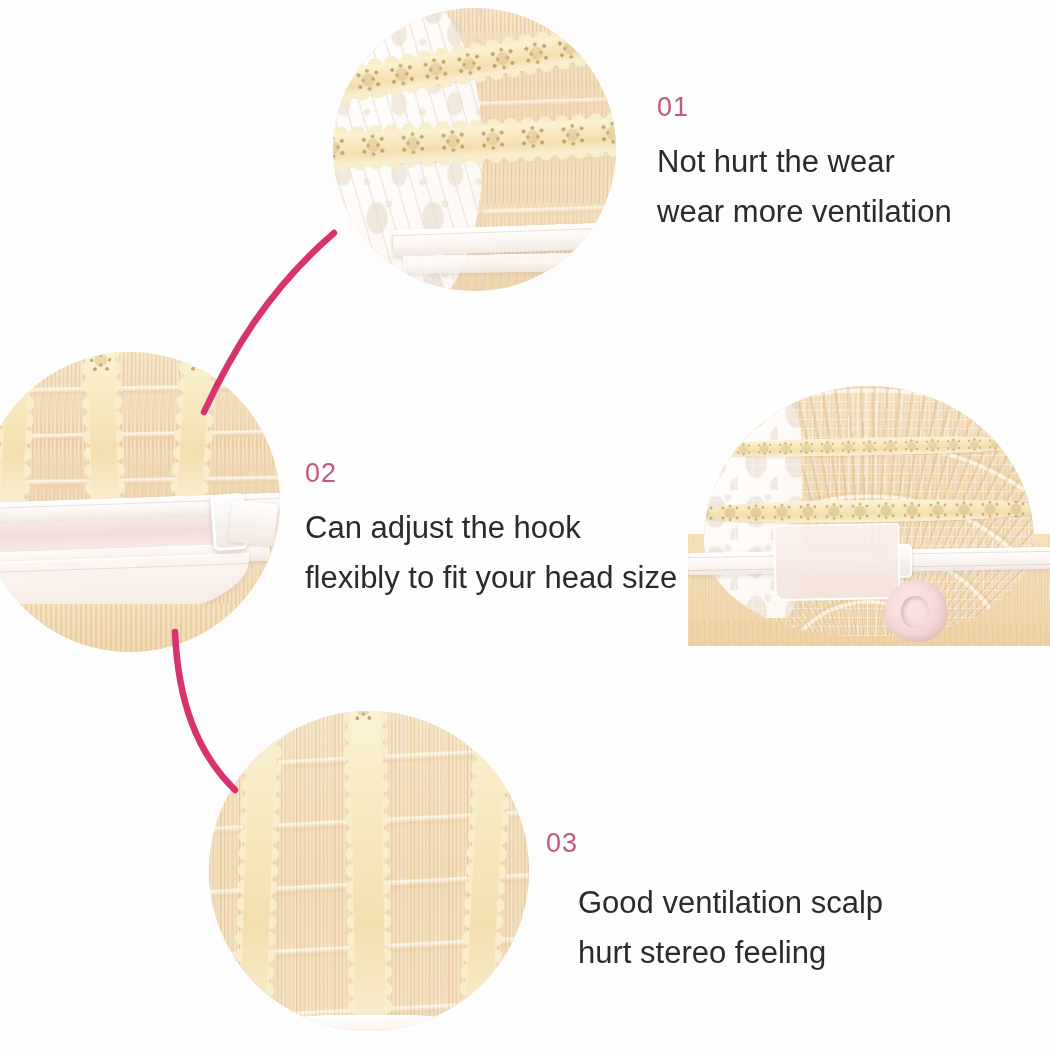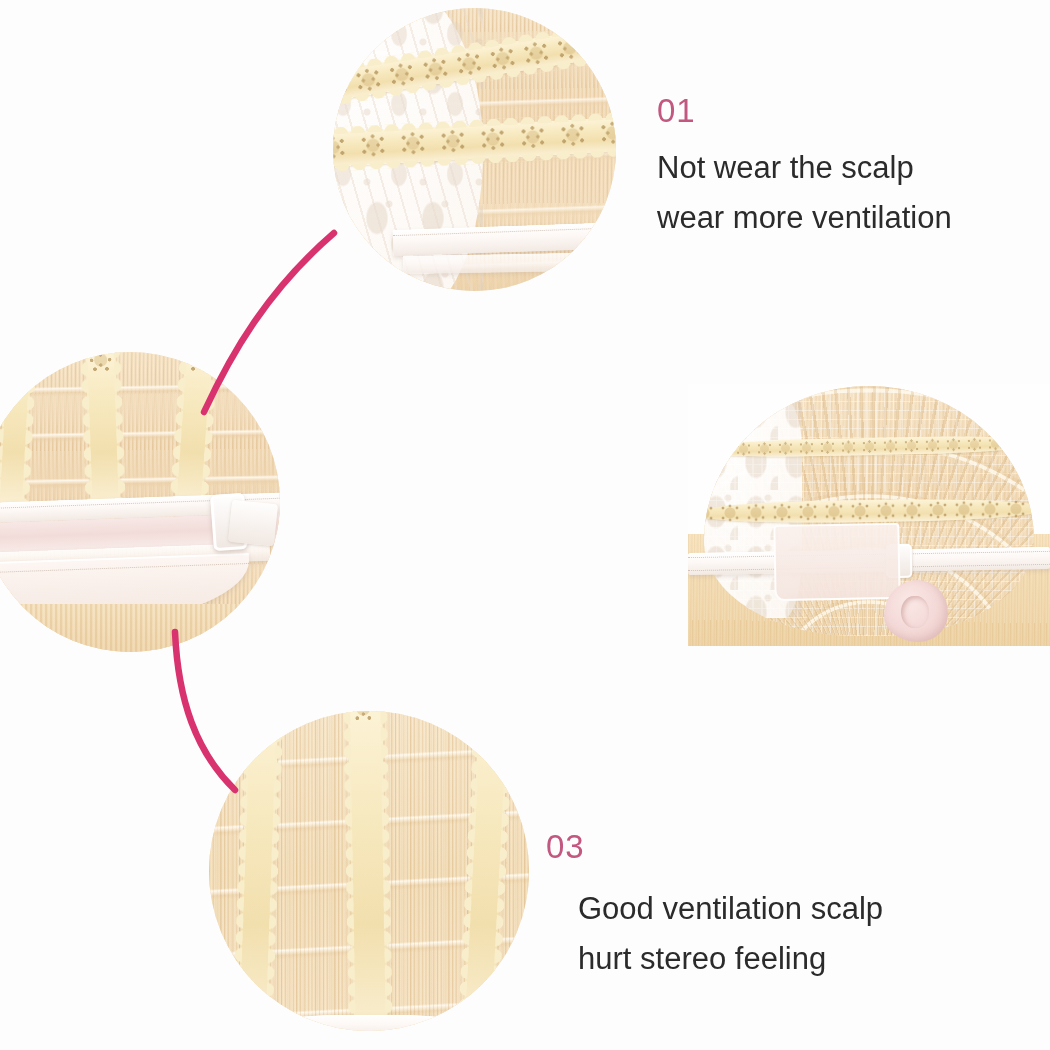--- a/index.html
+++ b/index.html
@@ -153,21 +153,21 @@
     position: absolute;
     background: linear-gradient(180deg,#f7e8e6 0%,#f2dcd9 50%,#f8ebe8 100%);
   }
 
   
   .connectors { position: absolute; inset: 0; pointer-events: none; }
 
   
   .caption { position: absolute; }
   .cap-num {
-    font-size: 33px;
+    font-size: 27px;
     font-weight: 400;
     letter-spacing: 1px;
     line-height: 1;
     margin-bottom: 16px;
   }
   .cap-line {
     font-size: 31px;
     font-weight: 400;
     color: #2b2b2b;
     line-height: 1.62;
@@ -398,24 +398,29 @@
          border-radius:40% 40% 0 0 / 80% 80% 0 0;"></div>
   </div>
 
   <svg class="connectors" width="1050" height="1050" viewBox="0 0 1050 1050">
     <path d="M 204,412 C 232,352 268,290 334,233" fill="none" stroke="#d8336e" stroke-width="6.5" stroke-linecap="round"></path>
     <path d="M 175,632 C 178,700 196,752 235,790" fill="none" stroke="#d8336e" stroke-width="6.5" stroke-linecap="round"></path>
   </svg>
 
   <div class="caption" style="left:657px; top:94px;">
     <div class="cap-num" style="color:#c2577f;">01</div>
-    <div class="cap-line">Not wear the scalp</div>
+    <div class="cap-line">Not hurt the wear</div>
     <div class="cap-line">wear more ventilation</div>
   </div>
 
+  <div class="caption" style="left:305px; top:460px;">
+    <div class="cap-num" style="color:#c2577f;">02</div>
+    <div class="cap-line">Can adjust the hook</div>
+    <div class="cap-line">flexibly to fit your head size</div>
+  </div>
 
   <div class="caption" style="left:546px; top:830px;">
     <div class="cap-num" style="color:#c2577f; margin-bottom:21px;">03</div>
     <div class="cap-line" style="margin-left:32px;">Good ventilation scalp</div>
     <div class="cap-line" style="margin-left:32px;">hurt stereo feeling</div>
   </div>
 
 </div>
 
 </body></html>

